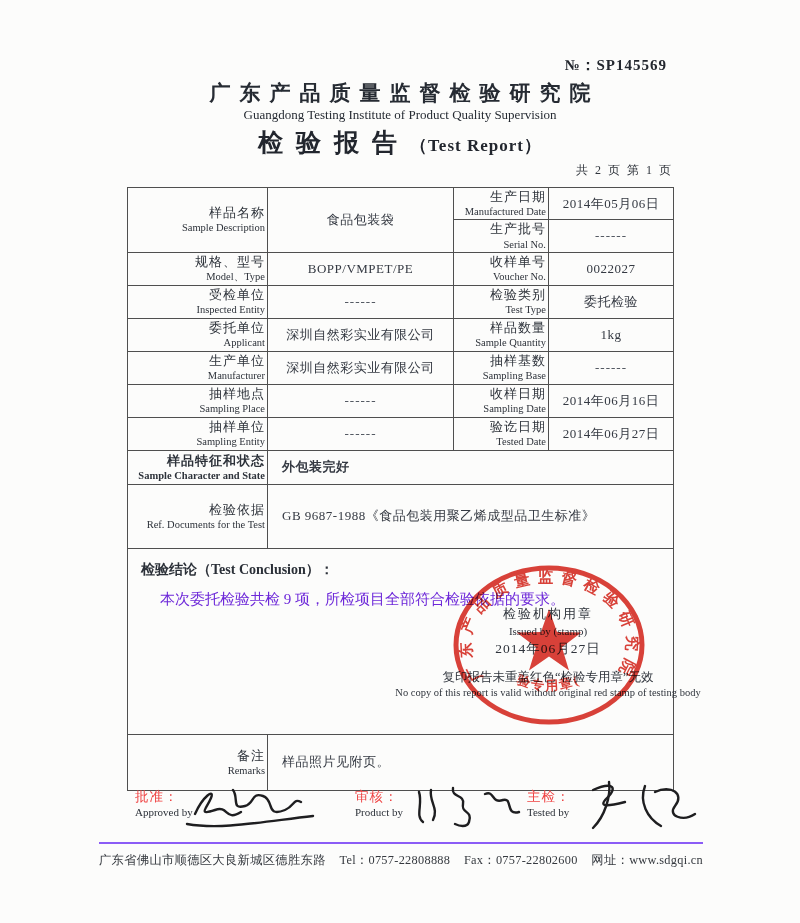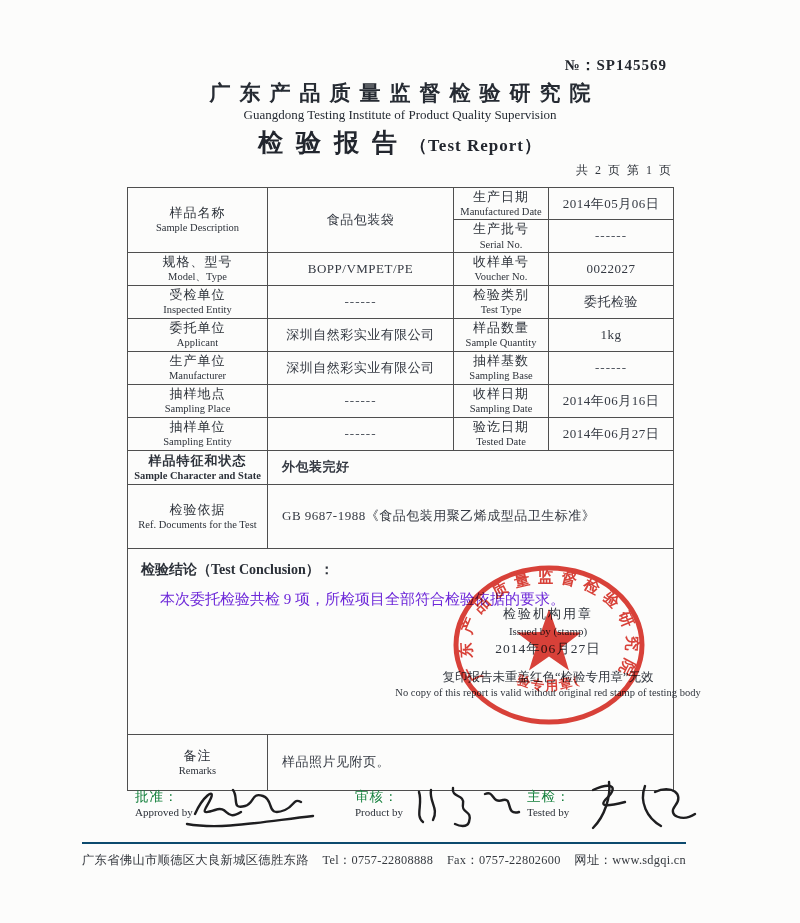--- a/index.html
+++ b/index.html
@@ -16,53 +16,53 @@
   .title-row{position:absolute;top:126px;left:0;width:100%;text-align:center;color:#22262e;}
   .title-cn{font-size:25px;font-weight:bold;letter-spacing:13px;}
   .title-en{font-size:17px;font-weight:bold;letter-spacing:1px;}
   .page-info{position:absolute;top:162px;right:127px;font-size:12px;letter-spacing:2px;color:#30353d;}
   
   table.report{
     position:absolute;top:187px;left:127px;width:546px;
     border-collapse:collapse;table-layout:fixed;
   }
   table.report td{border:1px solid #4f4f4f;padding:1px 2px;vertical-align:middle;}
-  .lbl{text-align:center;line-height:1.25;}
+  .lbl{text-align:right;line-height:1.25;}
   .lbl .cn{display:block;font-size:13px;color:#2d323a;letter-spacing:1px;}
   .lbl .en{display:block;font-size:10.5px;color:#2d323a;}
   .val{text-align:center;font-size:13px;color:#343942;letter-spacing:0.5px;}
   .val.left{text-align:left;padding-left:14px;}
   .dash{letter-spacing:1px;color:#4a505a;}
   
   td.concl{position:relative;height:183px;padding:0;}
   .concl-heading{position:absolute;top:12px;left:13px;font-size:14px;font-weight:bold;color:#2b3038;}
   .concl-body{position:absolute;top:41px;left:32px;font-size:15px;color:#6d28d9;}
   .concl-right{position:absolute;top:56px;left:255px;width:330px;text-align:center;color:#2f343c;}
   .cr-cn{font-size:13px;letter-spacing:2px;}
   .cr-en{font-size:11px;margin-top:2px;}
   .cr-date{font-size:13.5px;margin-top:3px;letter-spacing:1px;}
   .cr-warn-cn{font-size:12.5px;margin-top:11px;}
   .cr-warn-en{font-size:10.5px;margin-top:1px;}
   .stamp-svg{position:absolute;left:322px;top:14px;mix-blend-mode:multiply;opacity:0.88;}
   
   .sig-row{position:absolute;top:782px;left:127px;width:560px;height:64px;}
   .sig{position:absolute;top:6px;}
-  .sig .slbl .cn{display:block;font-size:13.5px;letter-spacing:1px;color:#15803d;}
+  .sig .slbl .cn{display:block;font-size:13.5px;letter-spacing:1px;color:#ef4444;}
   .sig .slbl .en{display:block;font-size:11px;color:#2d323a;}
   .sig-approve{left:8px;}
   .sig-check{left:228px;}
   .sig-tested{left:400px;}
   .sig svg{position:absolute;left:46px;top:-12px;}
   .sig-check svg{left:54px;}
   .sig-tested svg{left:52px;}
   .ink{stroke:#1e1e20;stroke-width:2.4;fill:none;stroke-linecap:round;stroke-linejoin:round;}
   
   .footer{
-    position:absolute;top:842px;left:82px;width:604px;
-    border-top:2px solid #0c4a6e;padding-top:8px;
+    position:absolute;top:842px;left:99px;width:604px;
+    border-top:2px solid #8b5cf6;padding-top:8px;
     display:flex;justify-content:space-between;
     font-size:12.3px;color:#35393f;letter-spacing:0.3px;white-space:nowrap;
   }
 </style>
 </head>
 <body>
 
 <div class="page">
 
   <div class="report-no">№：SP145569</div>

